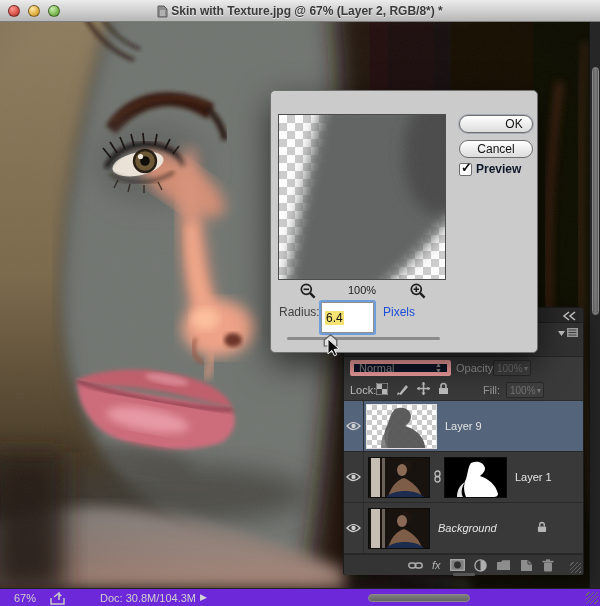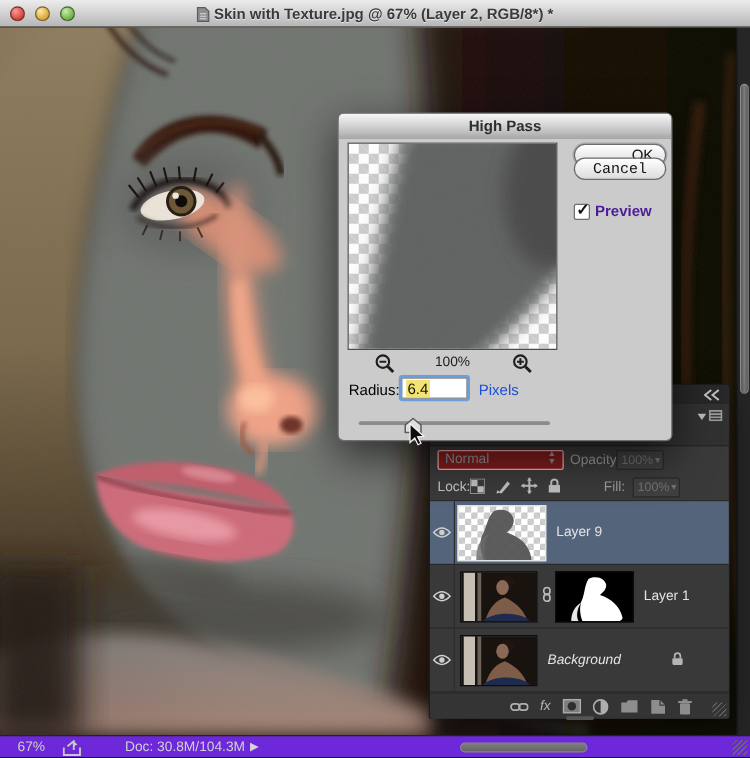--- a/index.html
+++ b/index.html
@@ -54,56 +54,56 @@
     border:1px solid #4c4c4c;background-color:#fff;
     background-image:
       linear-gradient(45deg,#cdcdcd 25%,transparent 25%,transparent 75%,#cdcdcd 75%),
       linear-gradient(45deg,#cdcdcd 25%,transparent 25%,transparent 75%,#cdcdcd 75%);
     background-size:16px 16px;background-position:0 0,8px 8px;overflow:hidden;}
   .zoomrow{position:absolute;left:7px;top:191px;width:168px;height:18px;}
   .zoomrow .pct{position:absolute;left:0;right:0;text-align:center;top:2px;
     font-size:11px;color:#1c1c1c;}
   .mag{position:absolute;top:1px;}
   .mag.minus{left:22px;} .mag.plus{left:132px;}
-  .radrow{position:absolute;left:8px;top:214px;font-size:12px;color:#000000;}
-  .radinput{position:absolute;left:50px;top:211px;width:53px;height:17px;
+  .radrow{position:absolute;left:8px;top:214px;font-size:12px;color:#404040;}
+  .radinput{position:absolute;left:50px;top:211px;width:53px;height:31px;
     background:#fff;border:1px solid #8f8f8f;box-shadow:0 0 0 2px #6d9ed9;
     border-radius:1px;display:flex;align-items:center;padding-left:3px;}
   .radinput .val{font-size:12px;color:#121212;background:#f4e272;padding:0 1px;}
   .unit{position:absolute;left:112px;top:214px;font-size:12px;color:#1d4ed8;}
   .slider{position:absolute;left:16px;top:246px;width:153px;height:3px;
     background:#8b8b8b;border-radius:2px;}
   .sthumb{position:absolute;left:52px;top:243px;}
   .cursor{position:absolute;left:56px;top:247px;z-index:5;}
   .btn{position:absolute;left:188px;width:74px;height:18px;border-radius:9px;
     background:linear-gradient(#ffffff,#dcdcdc);border:1px solid #6e6e6e;
     font-size:12px;color:#111;display:flex;align-items:center;justify-content:center;
     font-family:"Liberation Sans",sans-serif;}
   .btn.ok{top:24px;box-shadow:0 0 0 1px rgba(90,110,140,.35);padding-left:36px;}
-  .btn.cancel{top:35px;font-family:Liberation Mono, monospace;}
+  .btn.cancel{top:49px;}
   .chkrow{position:absolute;left:188px;top:71px;display:flex;align-items:center;gap:4px;}
   .chk{width:13px;height:13px;background:#fff;border:1px solid #6e6e6e;border-radius:2px;
     position:relative;}
   .chk .mark{position:absolute;left:1px;top:-4px;font-size:13px;font-weight:bold;color:#111;}
-  .chklbl{font-size:12px;color:#4c1d95;font-weight:bold;}
+  .chklbl{font-size:12px;color:#0f172a;font-weight:bold;}
 
   
   .panel{position:absolute;left:343px;top:307px;width:241px;height:268px;
     background:#3a3a3a;border:1px solid #1c1c1c;border-radius:4px 4px 2px 2px;
     box-shadow:0 10px 26px rgba(0,0,0,.55);z-index:10;color:#c9c9c9;font-size:11px;}
   .p-top{position:absolute;left:0;top:0;width:100%;height:15px;background:#282828;
     border-radius:4px 4px 0 0;border-bottom:1px solid #1e1e1e;}
   .p-collapse{position:absolute;right:6px;top:3px;}
   .p-tabs{position:absolute;left:0;top:15px;width:100%;height:34px;background:#313131;
     border-bottom:1px solid #242424;}
   .p-menu{position:absolute;right:5px;top:5px;display:flex;align-items:center;gap:2px;}
   .p-blend{position:absolute;left:0;top:49px;width:100%;height:22px;}
-  .combo{position:absolute;left:6px;top:3px;width:101px;height:16px;background:#7f1d1d;
-    border:1px solid #fca5a5;border-radius:2px;color:#8f8f8f;display:flex;
-    align-items:flex-start;padding:0 5px;}
+  .combo{position:absolute;left:6px;top:3px;width:101px;height:16px;background:#0f172a;
+    border:4px solid #fca5a5;border-radius:2px;color:#8f8f8f;display:flex;
+    align-items:center;padding:0 5px;}
   .combo .updown{margin-left:auto;font-size:7px;line-height:6px;color:#8f8f8f;}
   .plabel{position:absolute;top:5px;color:#9a9a9a;}
   .valbox{position:absolute;top:3px;width:38px;height:16px;background:#404040;
     border:1px solid #2a2a2a;border-radius:2px;color:#737373;display:flex;
     align-items:center;padding:0 3px;font-size:10px;}
   .valbox .dn{margin-left:auto;font-size:7px;color:#737373;}
   .p-lock{position:absolute;left:0;top:71px;width:100%;height:22px;border-bottom:1px solid #2c2c2c;}
   .lockicons{position:absolute;left:32px;top:3px;display:flex;gap:8px;align-items:center;}
   .p-list{position:absolute;left:0;top:93px;width:100%;height:153px;}
   .lrow{position:relative;width:100%;height:51px;border-bottom:1px solid #292929;
@@ -437,23 +437,20 @@
         <rect x="2" y="3.5" width="8" height="9" rx="1" fill="#8d8d8d"></rect>
         <rect x="0.5" y="1.8" width="11" height="1.6" fill="#8d8d8d"></rect>
         <rect x="4" y="0.4" width="4" height="1.6" fill="#8d8d8d"></rect>
       </svg>
       <div class="panelresize"></div>
       <div class="p-notch"></div>
     </div>
   </div>
 
   <div class="dialog">
-    <div class="dlg-title">
-      <span>High Pass</span>
-    </div>
 
     <div class="preview-box">
       <svg width="168" height="166" viewBox="0 0 168 166">
         <defs>
           <filter id="pb7" x="-30%" y="-30%" width="160%" height="160%">
               <feGaussianBlur stdDeviation="7"></feGaussianBlur>
             </filter>
           <filter id="pgrain" x="0" y="0" width="100%" height="100%">
             <feTurbulence type="fractalNoise" baseFrequency="0.9" numOctaves="2" stitchTiles="stitch"></feTurbulence>
             <feColorMatrix type="matrix" values="0 0 0 0 0.5  0 0 0 0 0.5  0 0 0 0 0.5  0 0 0 0.5 0"></feColorMatrix>

